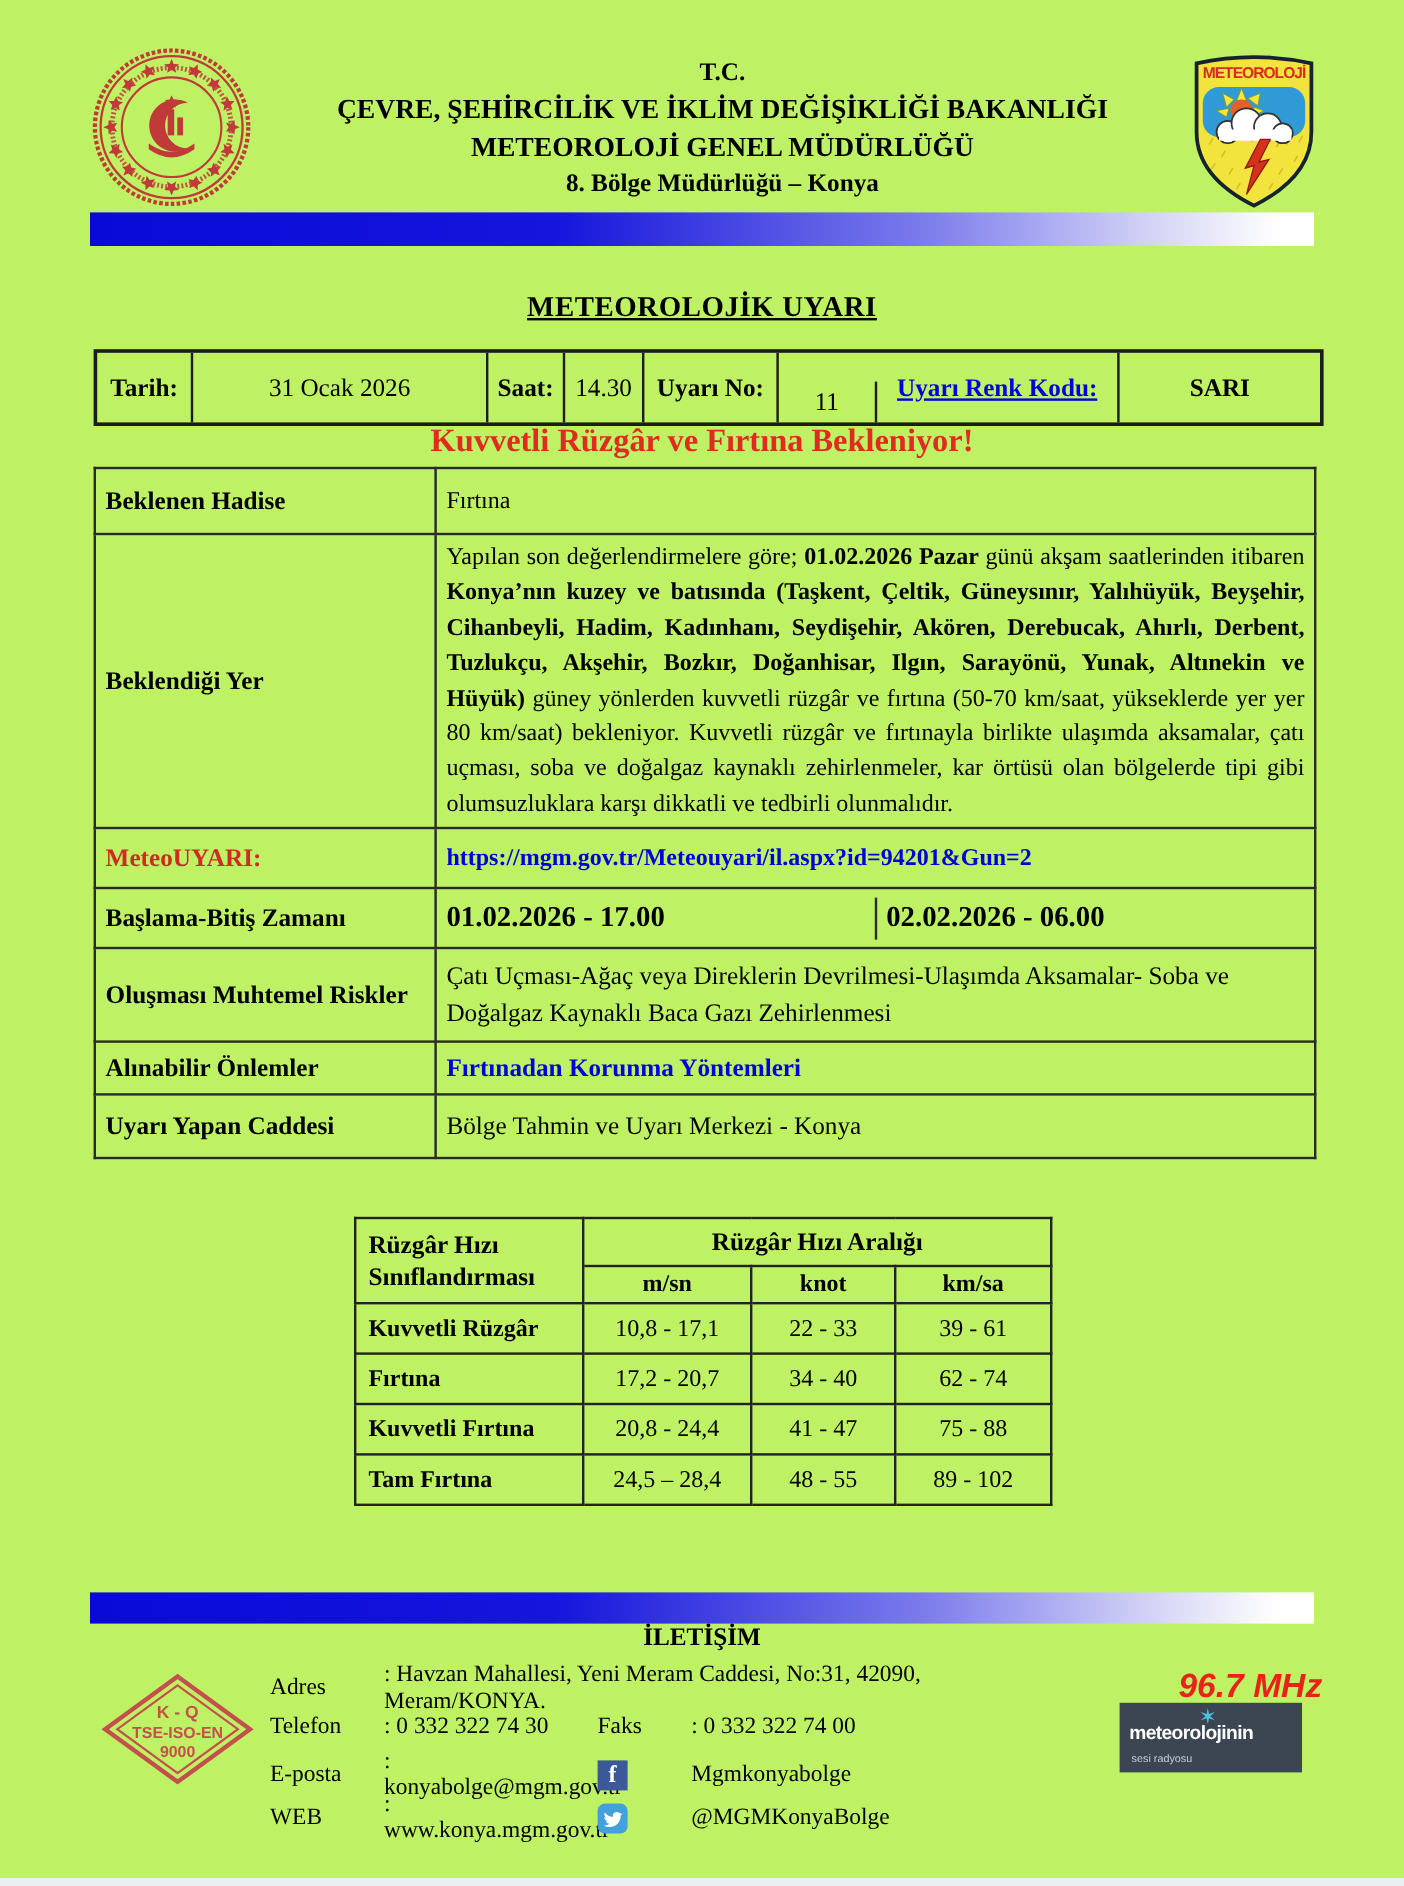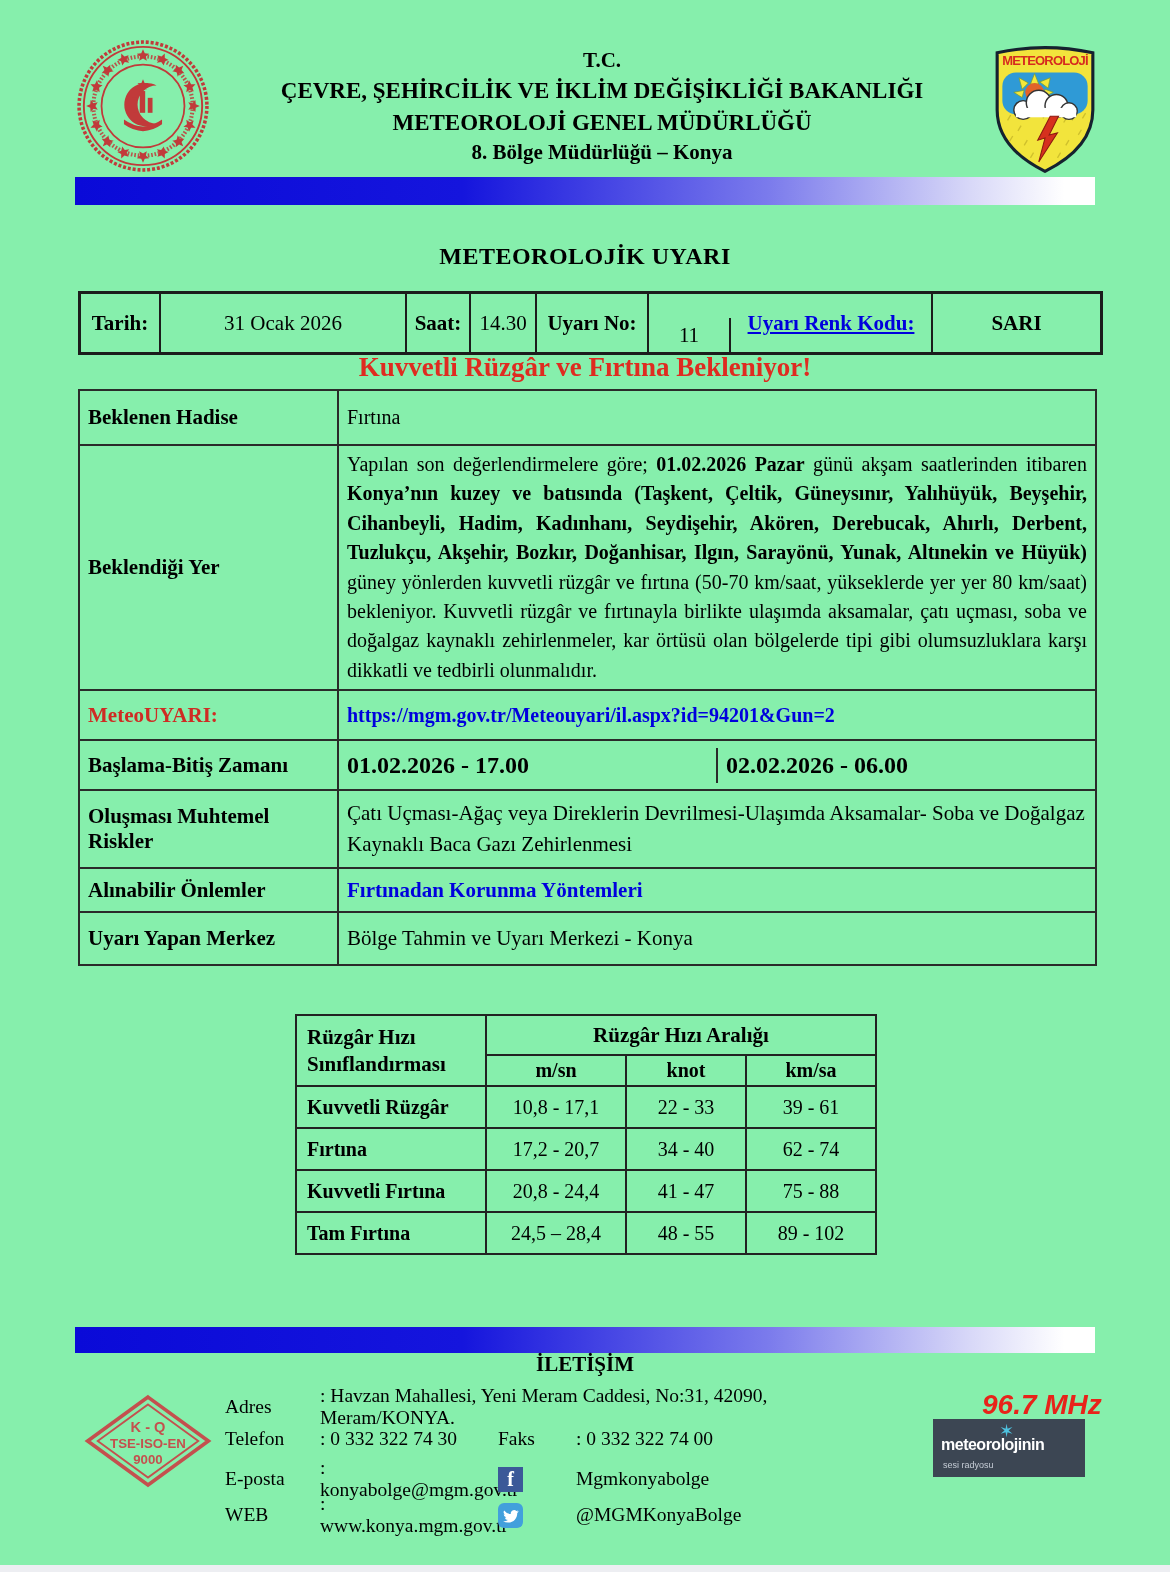--- a/index.html
+++ b/index.html
@@ -1,54 +1,54 @@
 <!DOCTYPE html>
 <html><head>
 <meta charset="utf-8">
 <style>
   html,body{margin:0;padding:0;background:#fff;}
-  #page{position:relative;width:1170px;height:1572px;background:#86efac;overflow:hidden;
+  #page{position:relative;width:1170px;height:1572px;background:#bef264;overflow:hidden;
         font-family:"Liberation Serif","DejaVu Serif",serif;color:#000;}
 
   
   .header{position:absolute;left:75px;top:36px;width:1022px;height:140px;display:flex;align-items:flex-start;}
   .seal{width:136px;height:136px;flex:0 0 136px;margin-top:2px;}
   .head-center{flex:1;text-align:center;padding-top:10px;line-height:1.38;}
   .head-tc{font-size:21px;font-weight:bold;}
   .head-ministry{font-size:23px;font-weight:bold;}
   .head-mgm{font-size:23px;font-weight:bold;}
   .head-region{font-size:21px;font-weight:bold;}
   .shield{width:104px;height:136px;flex:0 0 104px;margin-top:6px;}
 
   .bar{height:28px;background:linear-gradient(90deg,#0a0ad8 0%,#1515dd 38%,#7b7bec 68%,#d9d9f8 88%,#ffffff 97%);}
   .bar-top{position:absolute;left:75px;top:177px;width:1020px;}
   .bar-bottom{position:absolute;left:75px;top:1327px;width:1020px;height:26px;}
 
   .doc-title{position:absolute;left:0;top:243px;width:100%;text-align:center;
-             font-size:24px;font-weight:bold;letter-spacing:.5px;}
+             font-size:24px;font-weight:bold;letter-spacing:.5px;text-decoration:underline;}
 
   
   .info-strip{position:absolute;left:78px;top:291px;width:1019px;height:58px;
               border:3px solid #1c1c1c;display:flex;align-items:stretch;}
   .info-cell{display:flex;align-items:center;justify-content:center;border-right:2px solid #1c1c1c;
              font-size:21px;box-sizing:border-box;padding:0 4px;}
   .info-cell:last-child{border-right:none;}
   .b{font-weight:bold;}
   .w-date-label{width:80px;}  .w-date{width:246px;}  .w-time-label{width:64px;}
   .w-time{width:66px;}        .w-no-label{width:112px;} .w-no{width:82px;margin-top:24px;}
   .w-color-label{width:202px;} .w-color{flex:1;}
   .link-blue{color:#0000dd;font-weight:bold;text-decoration:underline;}
 
   .warning-title{position:absolute;left:0;top:352px;width:100%;text-align:center;
                  color:#df2b20;font-weight:bold;font-size:27px;}
 
   
   table.main{position:absolute;left:78px;top:389px;width:1019px;border-collapse:collapse;table-layout:fixed;}
   table.main td{border:2px solid #2a2a2a;vertical-align:middle;box-sizing:border-box;}
-  td.lbl{width:259px;font-weight:bold;font-size:21px;padding:4px 6px 4px 8px;}
+  td.lbl{width:284px;font-weight:bold;font-size:21px;padding:4px 6px 4px 8px;}
   td.val{font-size:20px;padding:4px 8px;}
   .para{font-size:19.5px;line-height:1.47;text-align:justify;padding:5px 9px;}
   .red-label{color:#cf2b23;}
   .blue-bold{color:#0000dd;font-weight:bold;}
   .split{display:flex;height:100%;align-items:center;}
   .split > div{flex:1;padding:4px 8px;font-weight:bold;font-size:24px;}
   .split > div:first-child{border-right:2px solid #2a2a2a;}
 
   
   table.wind{position:absolute;left:295px;top:1014px;border-collapse:collapse;table-layout:fixed;}
@@ -192,21 +192,21 @@
     </tr>
     <tr style="height:78px">
       <td class="lbl">Oluşması Muhtemel Riskler</td>
       <td class="val" style="font-size:21px;line-height:1.5;">Çatı Uçması-Ağaç veya Direklerin Devrilmesi-Ulaşımda Aksamalar- Soba ve Doğalgaz Kaynaklı Baca Gazı Zehirlenmesi</td>
     </tr>
     <tr style="height:44px">
       <td class="lbl">Alınabilir Önlemler</td>
       <td class="val"><span class="blue-bold" style="font-size:21px;">Fırtınadan Korunma Yöntemleri</span></td>
     </tr>
     <tr style="height:53px">
-      <td class="lbl">Uyarı Yapan Merkez</td>
+      <td class="lbl">Uyarı Yapan Caddesi</td>
       <td class="val" style="font-size:21px;">Bölge Tahmin ve Uyarı Merkezi - Konya</td>
     </tr>
   </tbody>
     </table>
 
   <table class="wind">
     <tbody>
         <tr style="height:40px">
       <th class="wc1" rowspan="2" style="vertical-align:middle;font-size:21px;line-height:1.25;">Rüzgâr Hızı Sınıflandırması</th>
       <th colspan="3" style="text-align:center;font-size:21px;">Rüzgâr Hızı Aralığı</th>

